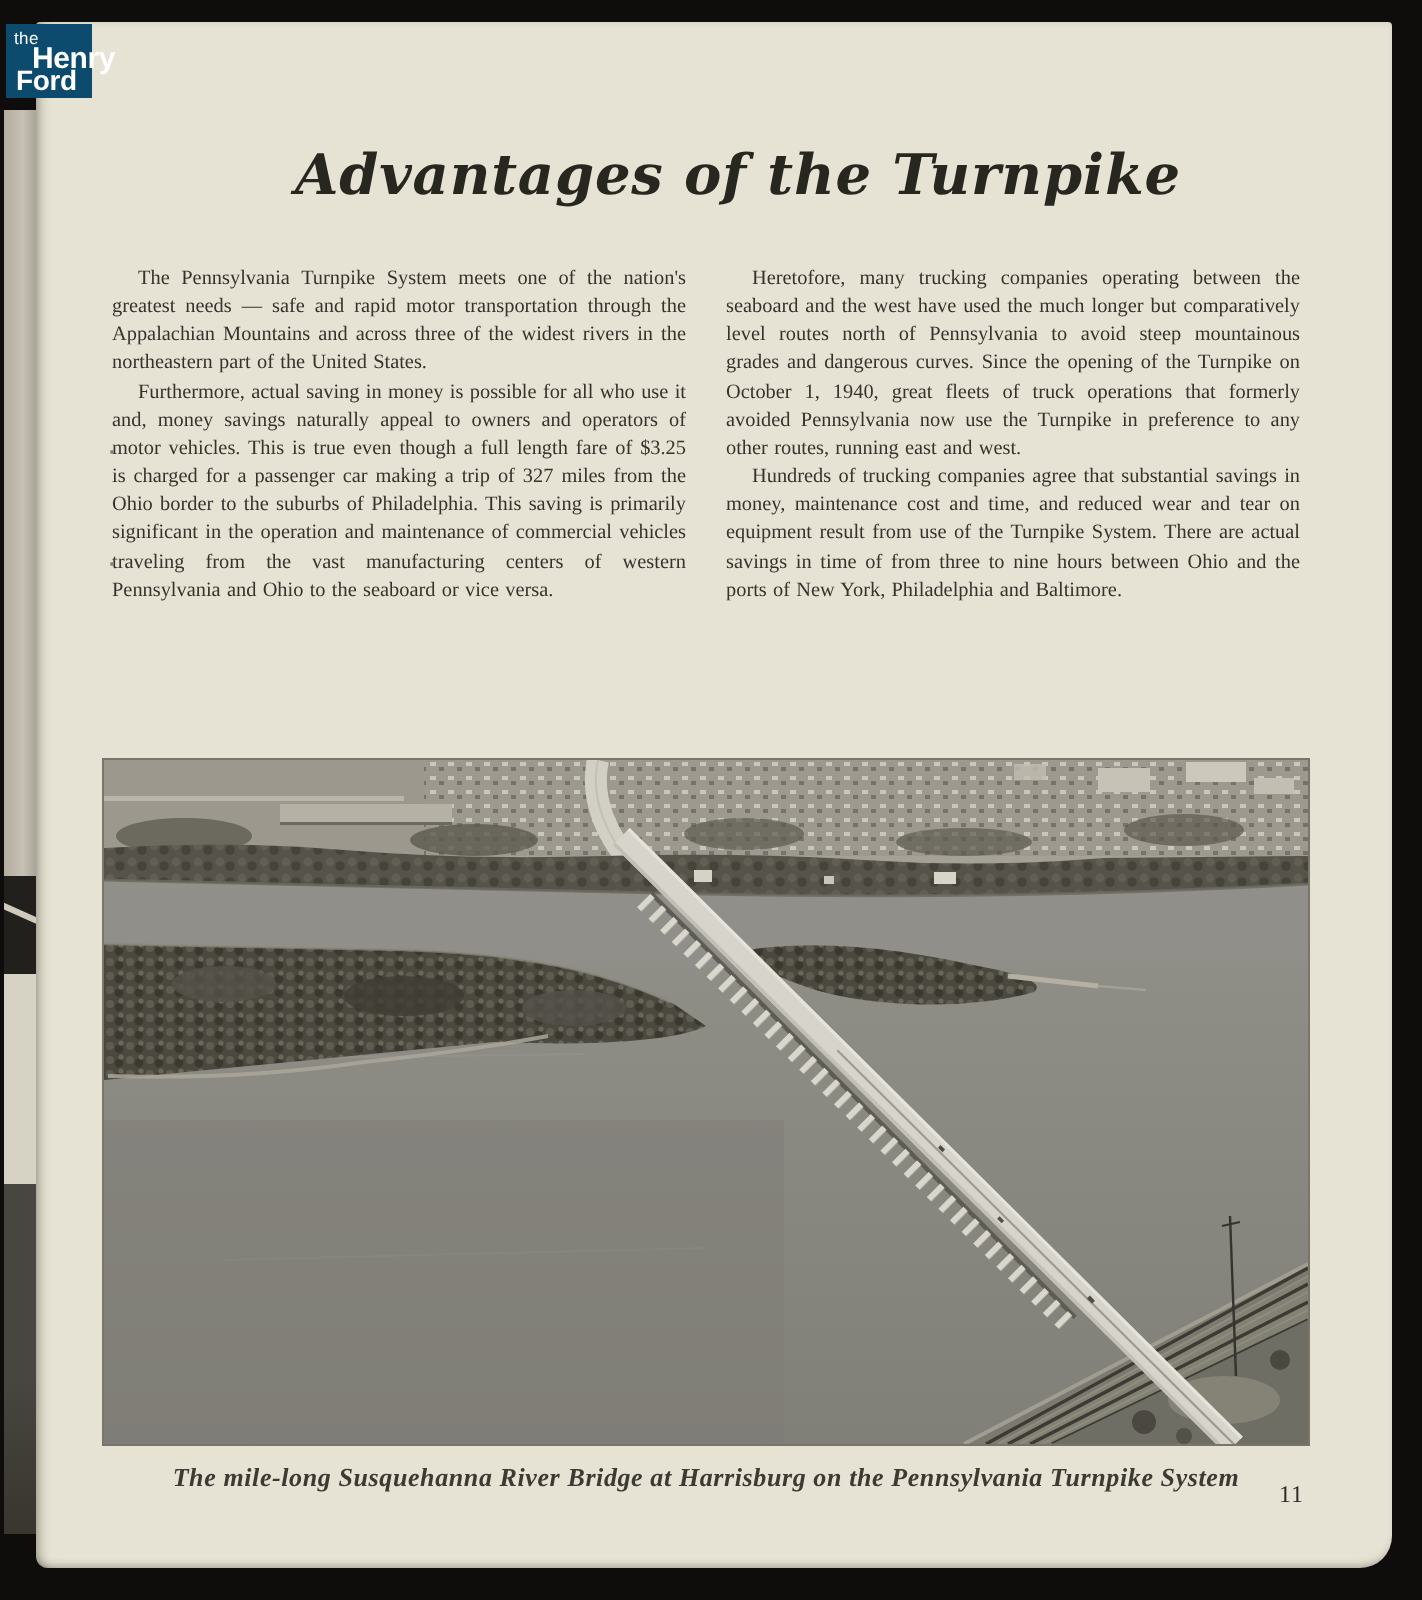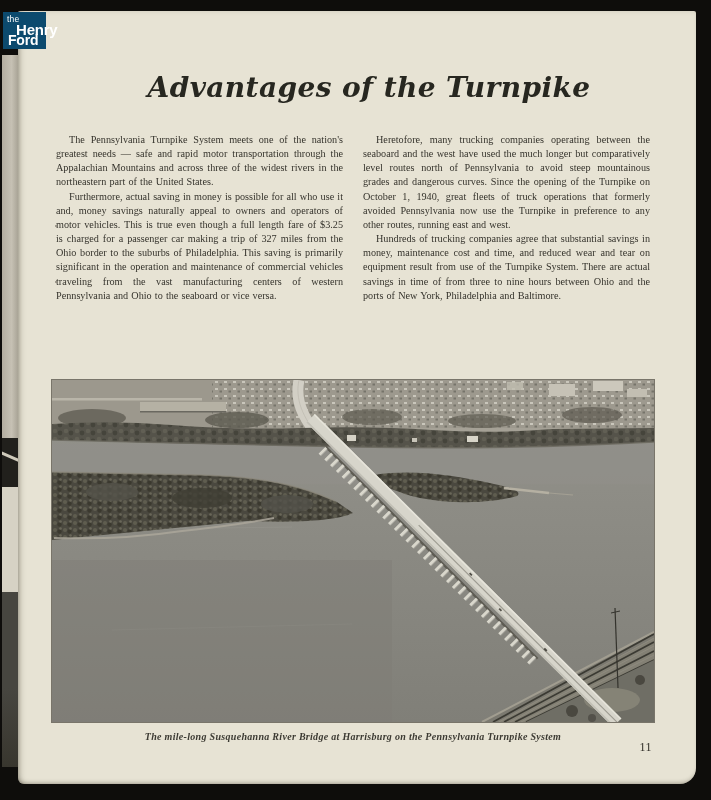--- a/index.html
+++ b/index.html
@@ -61,21 +61,21 @@
     position:absolute;left:34px;top:369px;width:602px;height:342px;margin:0;
     outline:1px solid #79756a;
     background:#8b8a83;
   }
   .photo svg{display:block;}
 
   .caption{
     position:absolute;left:34px;top:720px;width:602px;
     text-align:center;
     font-style:italic;font-weight:bold;
-    font-size:10px;letter-spacing:.3px;color:#3c3a33;
+    font-size:13px;letter-spacing:.3px;color:#3c3a33;
   }
   .pagenum{
     position:absolute;right:44px;top:729px;
     font-size:12px;color:#2e2c26;letter-spacing:.5px;
   }
 </style>
 </head>
 <body>
 
 <div class="canvas">

